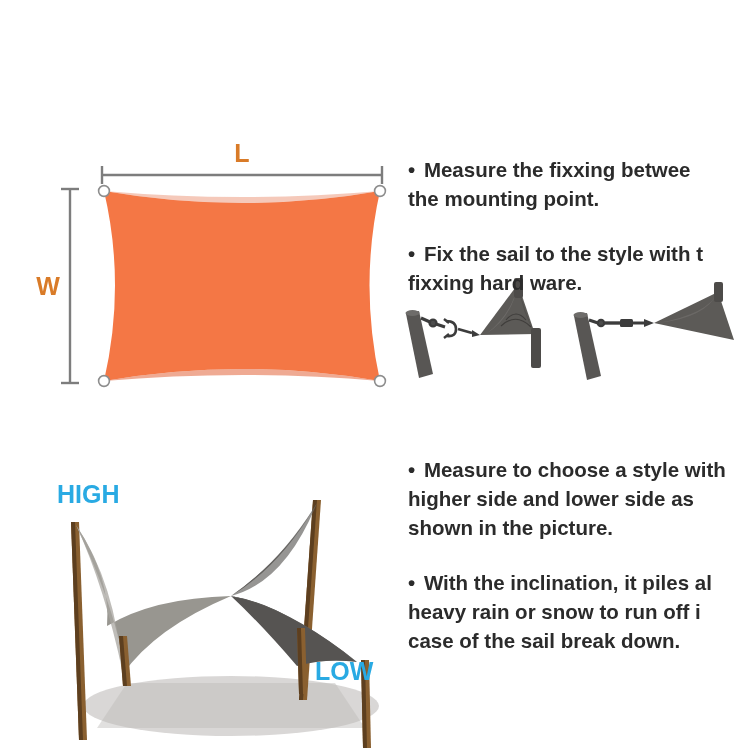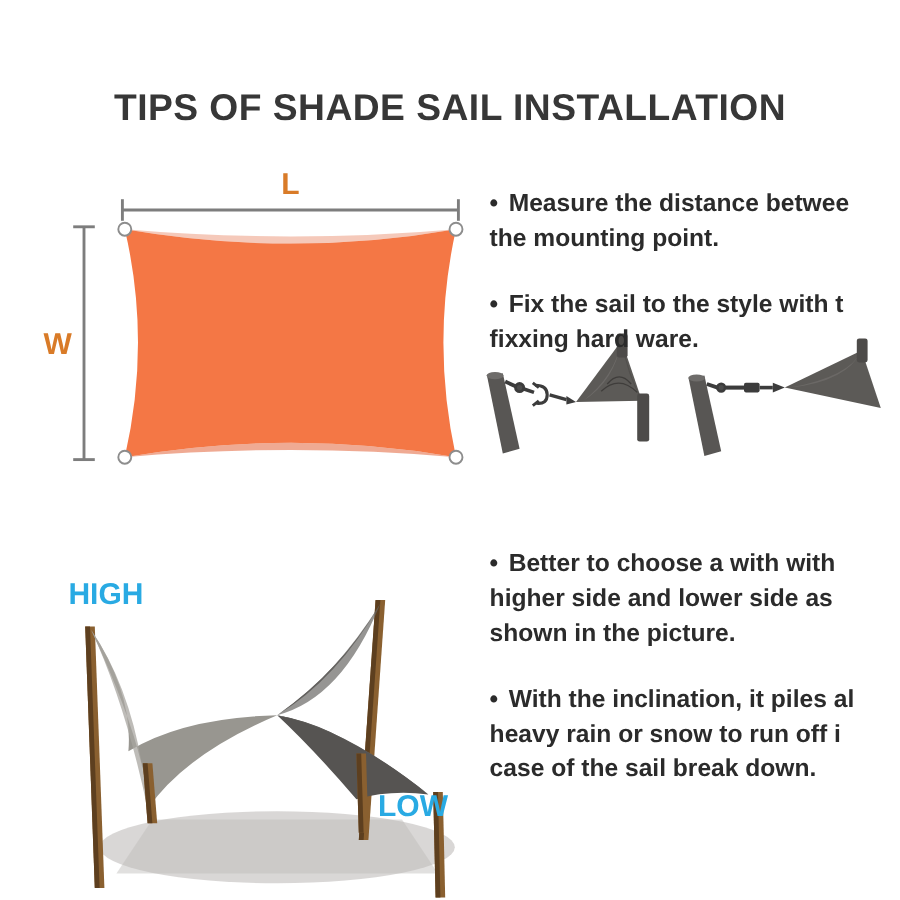--- a/index.html
+++ b/index.html
@@ -58,21 +58,20 @@
   .bullet-mark { letter-spacing: 3px; }
 
   
   svg { display: block; overflow: visible; }
 </style>
 </head>
 <body>
 
 <div id="infographic">
 
-  <div id="page-title">TIPS OF SHADE SAIL INSTALLATION</div>
 
   <div class="panel" id="panel-dimensions">
     <svg width="375" height="275" viewBox="0 0 375 275">
 
       <g>
         <line x1="72" y1="40" x2="352" y2="40" stroke="#7d7d7d" stroke-width="2.4"></line>
         <line x1="72" y1="31" x2="72" y2="49" stroke="#7d7d7d" stroke-width="2.4"></line>
         <line x1="352" y1="31" x2="352" y2="49" stroke="#7d7d7d" stroke-width="2.4"></line>
       </g>
 
@@ -199,32 +198,32 @@
         <path d="M 326,182 L 330,182 L 332,270 L 328,270 Z" fill="#5d3f1f"></path>
       </g>
 
       <text x="22" y="25" text-anchor="start" font-family="Liberation Sans, sans-serif" font-size="25" font-weight="bold" fill="#29aae3">HIGH</text>
       <text x="280" y="202" text-anchor="start" font-family="Liberation Sans, sans-serif" font-size="25" font-weight="bold" fill="#29aae3">LOW</text>
     </svg>
   </div>
 
   <div class="text-column" id="text-top">
     <p class="bullet-para">
-      <span class="bullet-line"><span class="bullet-mark">•</span> <span>Measure the distance betwee</span></span>
+      <span class="bullet-line"><span class="bullet-mark">•</span> <span>Measure the fixxing betwee</span></span>
       <span class="bullet-line">the mounting point.</span>
     </p>
     <p class="bullet-para">
       <span class="bullet-line"><span class="bullet-mark">•</span> <span>Fix the sail to the style with t</span></span>
       <span class="bullet-line">fixxing hard ware.</span>
     </p>
   </div>
 
   <div class="text-column" id="text-bottom">
     <p class="bullet-para">
-      <span class="bullet-line"><span class="bullet-mark">•</span> <span>Better to choose a with with</span></span>
+      <span class="bullet-line"><span class="bullet-mark">•</span> <span>Measure to choose a style with</span></span>
       <span class="bullet-line">higher side and lower side as</span>
       <span class="bullet-line">shown in the picture.</span>
     </p>
     <p class="bullet-para">
       <span class="bullet-line"><span class="bullet-mark">•</span> <span>With the inclination, it piles al</span></span>
       <span class="bullet-line">heavy rain or snow to run off i</span>
       <span class="bullet-line">case of the sail break down.</span>
     </p>
   </div>
 

